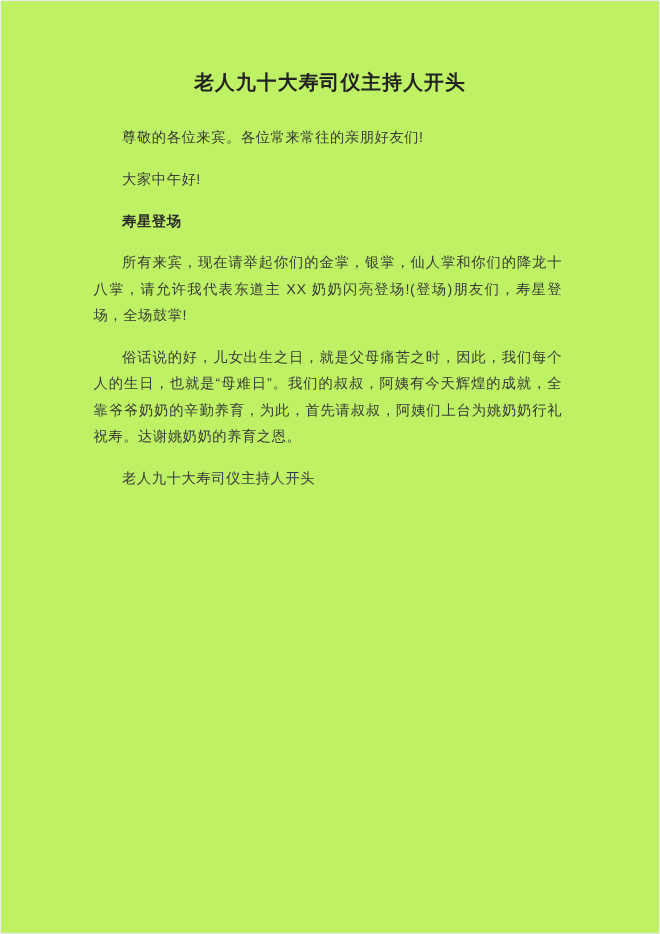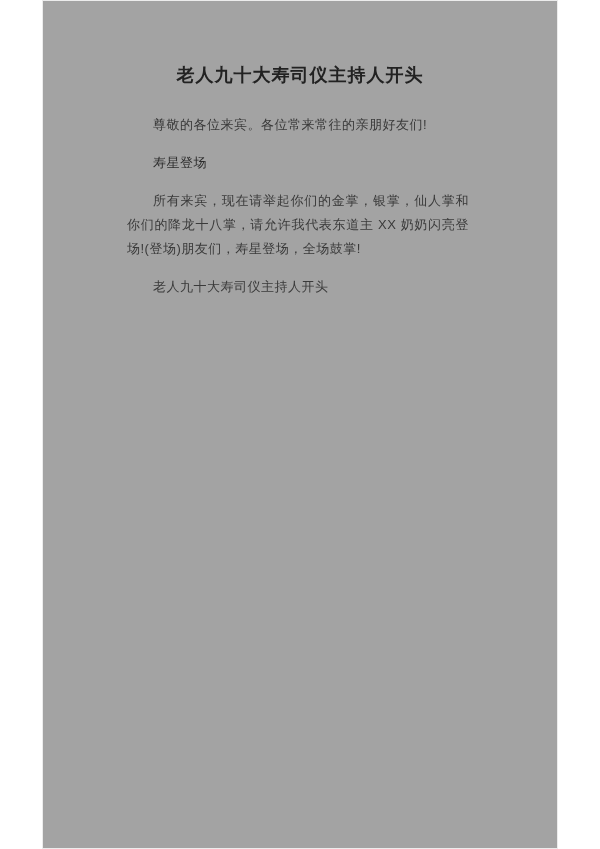--- a/index.html
+++ b/index.html
@@ -2,24 +2,24 @@
 <html><head>
 <meta charset="utf-8">
 <style>
   html, body {
     margin: 0;
     padding: 0;
     background: #ffffff;
   }
   .page {
     position: relative;
-    width: 516px;
+    width: 600px;
     height: 849px;
     margin: 0 auto;
-    background: #a3a3a3;
+    background: #bef264;
     box-sizing: border-box;
     border: 1px solid #ececec;
     padding: 62px 84px 60px 84px;
     font-family: "Liberation Sans", "DejaVu Sans", sans-serif;
     color: #3a3a3a;
     overflow: hidden;
   }
   .doc-title {
     font-size: 18px;
     font-weight: bold;
@@ -30,38 +30,40 @@
   }
   .doc-body p {
     font-size: 13px;
     line-height: 24px;
     margin: 0 4px 14px 0;
     text-indent: 2em;
     text-align: justify;
     letter-spacing: 0.5px;
   }
   .doc-body p.heading {
-    font-weight: normal;
+    font-weight: bold;
     color: #2c2c2c;
   }
 </style>
 </head>
 <body>
 
 <div class="page">
   <h1 class="doc-title">老人九十大寿司仪主持人开头</h1>
 
   <div class="doc-body">
     <p>尊敬的各位来宾。各位常来常往的亲朋好友们!</p>
 
+    <p>大家中午好!</p>
 
 
 
 
     <p class="heading">寿星登场</p>
 
     <p>所有来宾，现在请举起你们的金掌，银掌，仙人掌和你们的降龙十八掌，请允许我代表东道主 XX 奶奶闪亮登场!(登场)朋友们，寿星登场，全场鼓掌!</p>
 
+    <p>俗话说的好，儿女出生之日，就是父母痛苦之时，因此，我们每个人的生日，也就是“母难日”。我们的叔叔，阿姨有今天辉煌的成就，全靠爷爷奶奶的辛勤养育，为此，首先请叔叔，阿姨们上台为姚奶奶行礼祝寿。达谢姚奶奶的养育之恩。</p>
 
     <p>老人九十大寿司仪主持人开头</p>
 
   </div>
 </div>
 
 </body></html>

